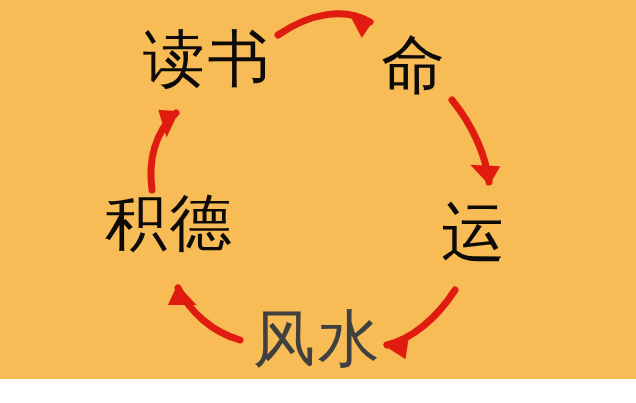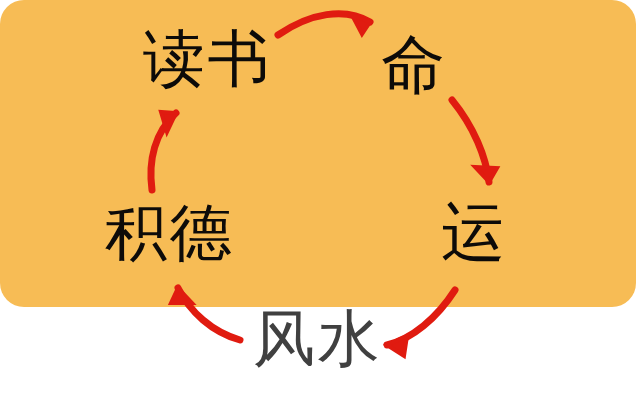--- a/index.html
+++ b/index.html
@@ -8,23 +8,22 @@
   }
   body {
     width: 636px;
     height: 403px;
     overflow: hidden;
     font-family: "Liberation Serif", "DejaVu Serif", serif;
   }
   #stage {
     position: relative;
     width: 636px;
-    height: 307px;
+    height: 379px;
     background: #f7bc55;
-    border-radius: 24px;
   }
   #cycle-svg {
     position: absolute;
     left: 0;
     top: 0;
     width: 636px;
     height: 403px;
   }
   .node-label {
     position: absolute;
@@ -57,21 +56,21 @@
   
   #label-fengshui {
     left: 253px;
     top: 308px;
     font-size: 62px;
     letter-spacing: 0.04em;
   }
   
   #label-jide {
     left: 105px;
-    top: 202px;
+    top: 192px;
     font-size: 62px;
     letter-spacing: 0.04em;
   }
 </style>
 </head>
 <body>
 
 <div id="stage" style="background: rgb(247, 188, 85);">
 
   <svg id="cycle-svg" viewBox="0 0 636 403" xmlns="http://www.w3.org/2000/svg">

